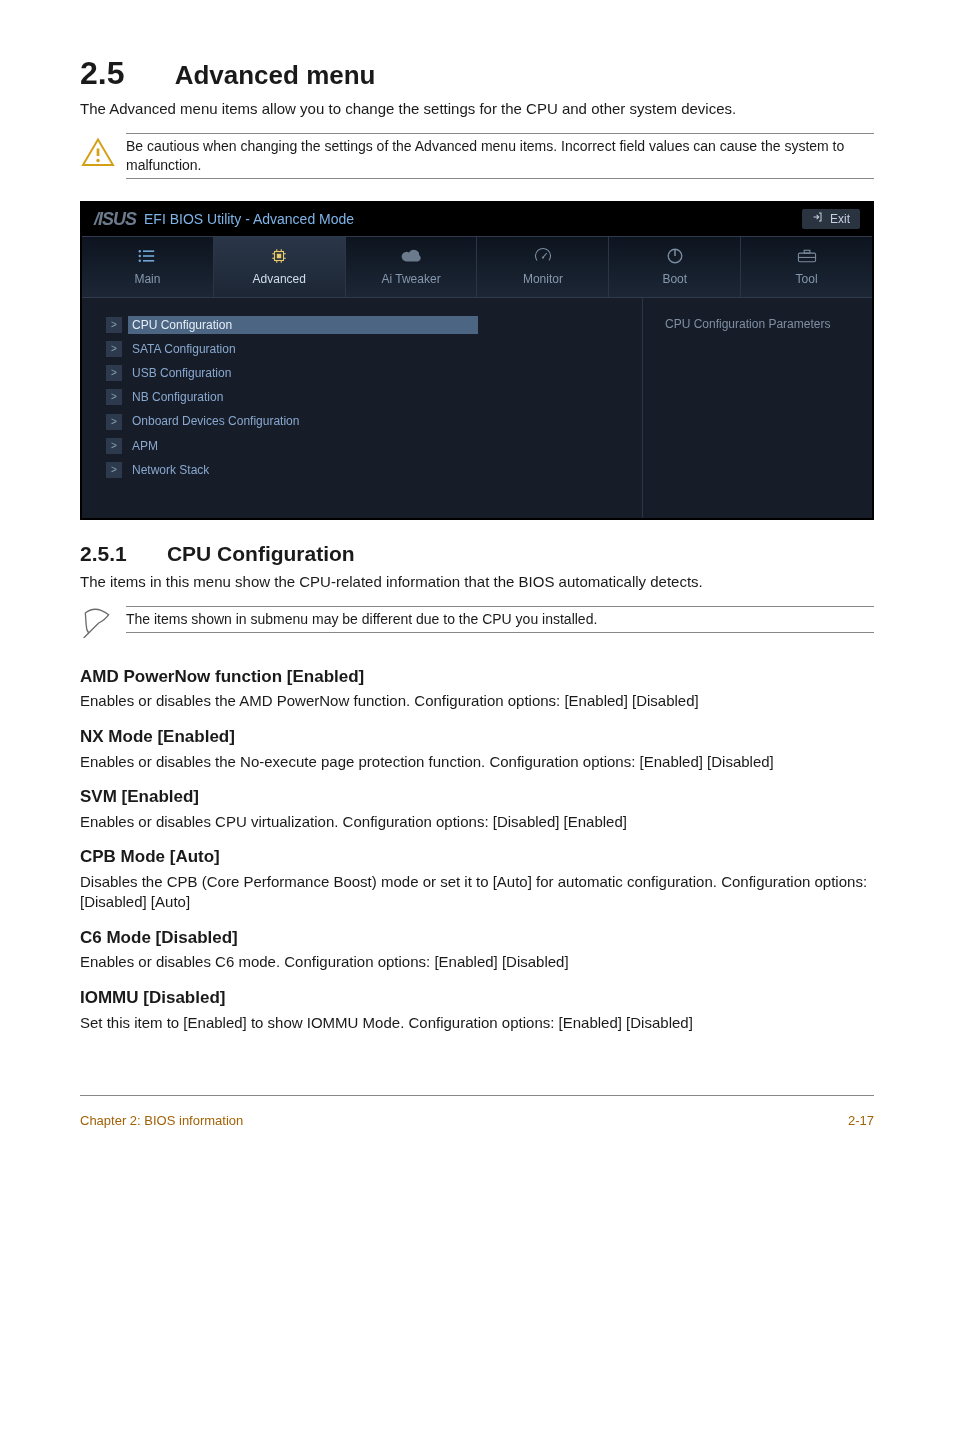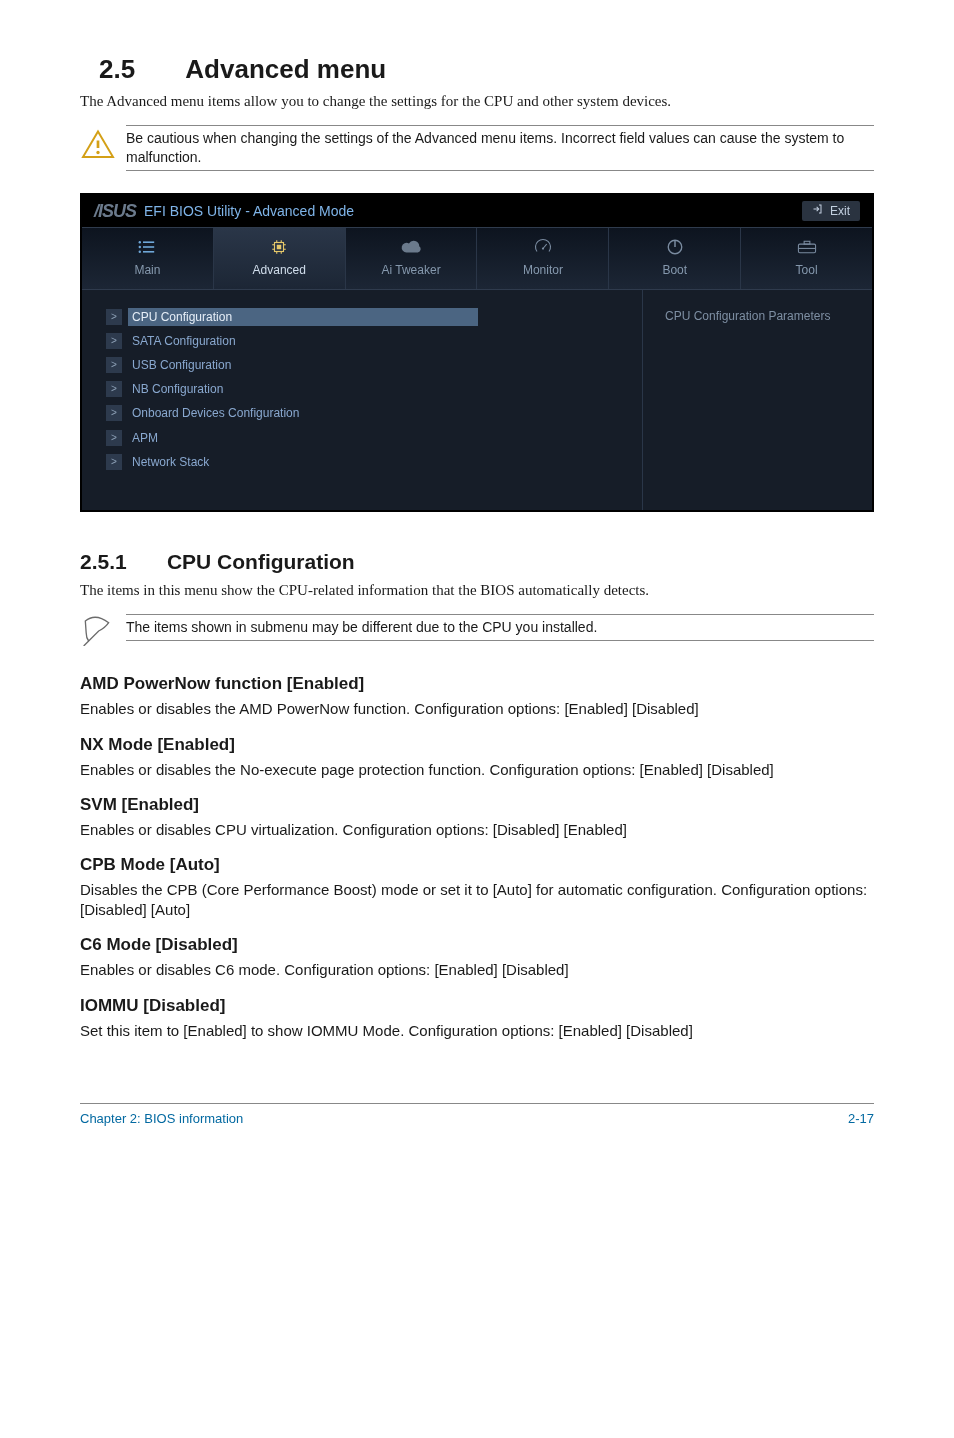--- a/index.html
+++ b/index.html
@@ -1,25 +1,25 @@
 <!DOCTYPE html>
 <html><head>
   <meta charset="utf-8">
   <style>
     * { margin:0; padding:0; box-sizing:border-box; }
     body { font-family: Arial, Helvetica, sans-serif; color:#1a1a1a; width:954px; margin:0 auto; padding:52px 80px 40px 80px; font-size:15px; line-height:1.35; }
-    .sec-num { font-weight:bold; font-size:26px; display:inline-block;margin-left:19px; }
+    .sec-num { font-weight:bold; font-size:32px; display:inline-block; }
     .sec-title { font-weight:bold; font-size:26px; display:inline-block; margin-left:46px; }
     .sub-num { font-weight:bold; font-size:21px; display:inline-block; }
     .sub-title { font-weight:bold; font-size:21px; display:inline-block; margin-left:36px; }
-    .body-p { margin-top:4px; margin-bottom:14px;font-family:Liberation Serif, serif; }
+    .body-p { margin-top:4px; margin-bottom:14px; }
     .callout { display:flex; align-items:flex-start; margin:12px 0 22px 0; }
     .callout-icon { width:46px; flex-shrink:0; padding-top:2px; }
     .callout-text { flex:1; border-top:1px solid #888; border-bottom:1px solid #888; padding:3px 0; font-size:14px; }
-    .bios-shot { border:2px solid #000; background:#161d28; color:#a8b8cc; font-size:12px; margin-bottom:36px; }
+    .bios-shot { border:2px solid #000; background:#161d28; color:#a8b8cc; font-size:12px; margin-bottom:20px; }
     .bios-topbar { display:flex; align-items:center; justify-content:space-between; background:#000; padding:4px 12px; }
     .bios-topbar-left { display:flex; align-items:center; gap:8px; }
     .asus-logo { font-family:Arial, sans-serif; font-weight:bold; font-style:italic; letter-spacing:-1px; color:#6b7a8c; font-size:18px; }
     .bios-topbar-title { color:#7fb4e8; font-size:14px; }
     .exit-btn { display:flex; align-items:center; gap:6px; background:#2a3340; padding:2px 10px; border-radius:2px; color:#c3d0e0; }
     .exit-btn svg { width:12px; height:12px; }
     .bios-tabs { display:flex; background:linear-gradient(#0d141f,#1c2635); border-top:1px solid #2f3b4d; border-bottom:1px solid #2f3b4d; }
     .bios-tab { flex:1; text-align:center; padding:8px 0 10px 0; border-right:1px solid #2a3648; }
     .bios-tab:last-child { border-right:none; }
     .bios-tab-icon { height:22px; display:flex; align-items:center; justify-content:center; margin-bottom:4px; }
@@ -28,21 +28,21 @@
     .bios-tab.active { background:linear-gradient(#2a3648,#1c2635); }
     .bios-main { display:flex; min-height:220px; }
     .bios-left { flex:1; padding:18px 20px 14px 24px; }
     .bios-right { width:230px; border-left:1px solid #2a3648; padding:18px 22px; color:#7e8fa3; font-size:12px; }
     .bios-item { display:flex; align-items:center; margin-bottom:6px; }
     .bios-chev { background:#2d3a4d; color:#8da0b6; width:16px; height:16px; line-height:16px; text-align:center; font-size:10px; margin-right:6px; }
     .bios-item-text { color:#89a8cf; padding:1px 4px; }
     .bios-item.hl .bios-item-text { background:#4b6582; color:#e6eef7; display:inline-block; min-width:350px; }
     h3.opt { font-weight:bold; font-size:17px; margin-top:14px; margin-bottom:3px; }
     .opt-desc { margin-bottom:10px; }
-    .page-footer { border-top:1px solid #888; margin-top:62px; padding-top:6px; display:flex; justify-content:space-between; font-size:13px; color:#0369a1; }
+    .page-footer { border-top:1px solid #888; margin-top:62px; padding-top:16px; display:flex; justify-content:space-between; font-size:13px; color:#a16207; }
   </style>
 </head>
 <body>
 
 <div>
   <span class="sec-num">2.5</span>
   <span class="sec-title">Advanced menu</span>
 </div>
 <p class="body-p">The Advanced menu items allow you to change the settings for the CPU and other system devices.</p>
 

